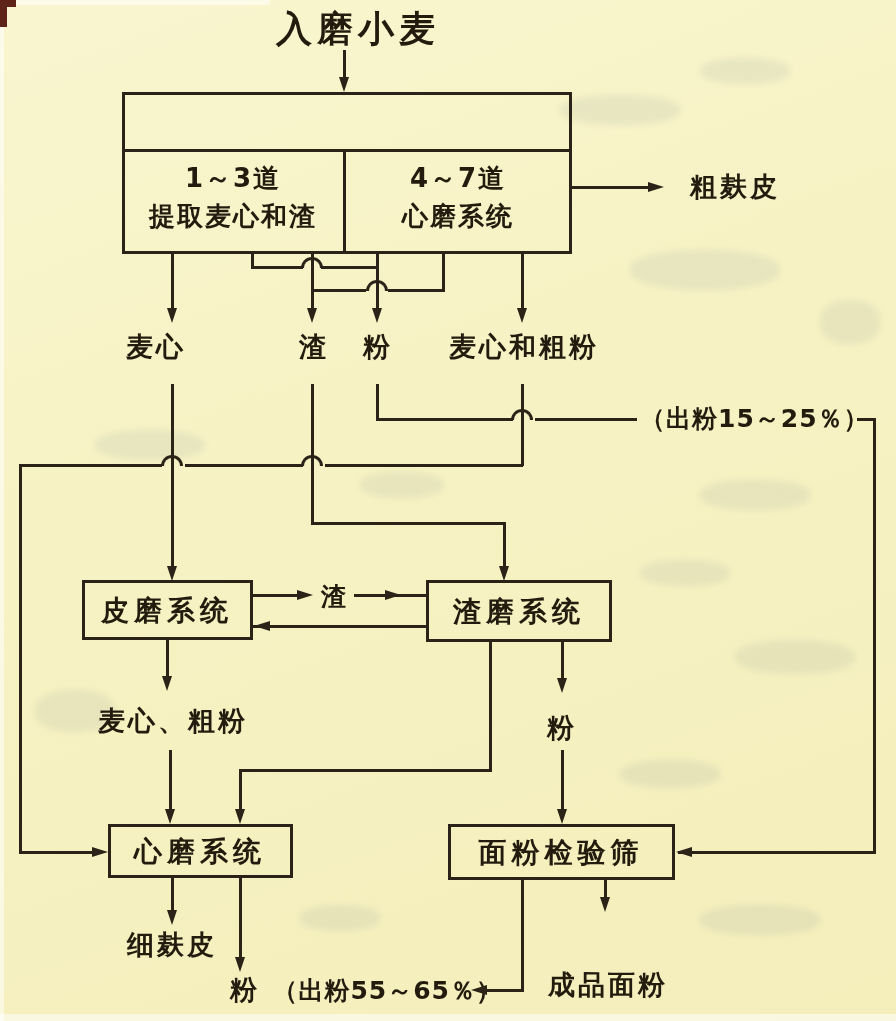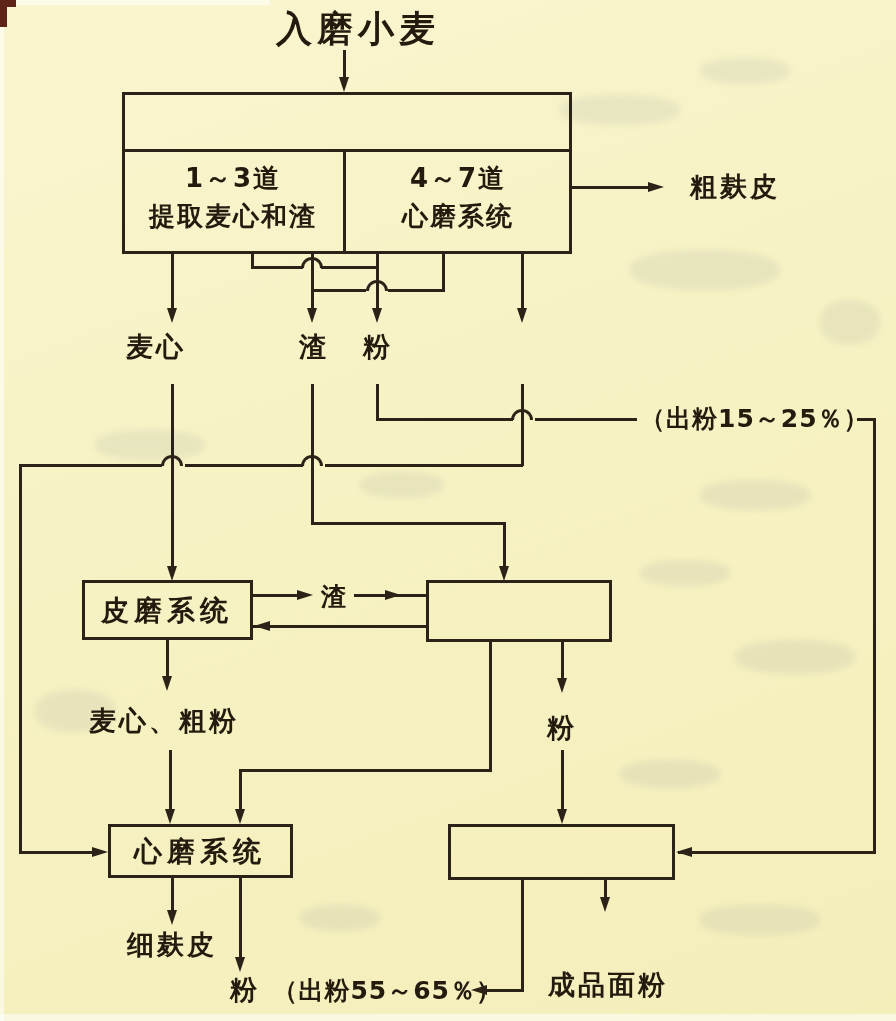--- a/index.html
+++ b/index.html
@@ -101,20 +101,21 @@
   <div class="line" style="left:311px;top:289px;width:55px;height:3px"></div>
   <div class="hop" style="left:366px;top:280px"></div>
   <div class="line" style="left:388px;top:289px;width:56px;height:3px"></div>
 
   <div class="line" style="left:521px;top:254px;width:3px;height:54px"></div>
   <div class="arr-d" style="left:517px;top:308px"></div>
 
   <div class="lbl ctr" style="left:156px;top:331px">麦心</div>
   <div class="lbl ctr" style="left:314px;top:331px">渣</div>
   <div class="lbl ctr" style="left:378px;top:331px">粉</div>
+  <div class="lbl ctr" style="left:524px;top:331px">麦心和粗粉</div>
 
   <div class="line" style="left:171px;top:384px;width:3px;height:182px"></div>
   <div class="arr-d" style="left:167px;top:566px"></div>
 
   <div class="line" style="left:311px;top:384px;width:3px;height:141px"></div>
   <div class="line" style="left:311px;top:522px;width:195px;height:3px"></div>
   <div class="line" style="left:503px;top:522px;width:3px;height:44px"></div>
   <div class="arr-d" style="left:499px;top:566px"></div>
 
   <div class="line" style="left:376px;top:384px;width:3px;height:37px"></div>
@@ -132,50 +133,52 @@
   <div class="hop" style="left:161px;top:455px"></div>
   <div class="line" style="left:19px;top:464px;width:143px;height:3px"></div>
   <div class="line" style="left:19px;top:464px;width:3px;height:390px"></div>
   <div class="line" style="left:19px;top:851px;width:74px;height:3px"></div>
   <div class="arr-r" style="left:92px;top:847px"></div>
 
   <div class="box" style="left:82px;top:580px;width:171px;height:60px"></div>
   <div class="lbl ctr boxlbl" style="left:167px;top:595px">皮磨系统</div>
 
   <div class="box" style="left:426px;top:580px;width:186px;height:62px"></div>
+  <div class="lbl ctr boxlbl" style="left:519px;top:596px">渣磨系统</div>
 
   <div class="line" style="left:253px;top:594px;width:45px;height:3px"></div>
   <div class="arr-r" style="left:297px;top:590px"></div>
   <div class="lbl ctr sm" style="left:334px;top:583px">渣</div>
   <div class="line" style="left:354px;top:594px;width:72px;height:3px"></div>
   <div class="arr-r" style="left:385px;top:590px"></div>
   <div class="line" style="left:253px;top:625px;width:173px;height:3px"></div>
   <div class="arr-l" style="left:254px;top:621px"></div>
 
   <div class="line" style="left:166px;top:640px;width:3px;height:36px"></div>
   <div class="arr-d" style="left:162px;top:676px"></div>
-  <div class="lbl ctr" style="left:164px;top:705px">麦心、粗粉</div>
+  <div class="lbl ctr" style="left:173px;top:705px">麦心、粗粉</div>
   <div class="line" style="left:169px;top:750px;width:3px;height:60px"></div>
   <div class="arr-d" style="left:165px;top:809px"></div>
 
   <div class="line" style="left:489px;top:642px;width:3px;height:130px"></div>
   <div class="line" style="left:239px;top:769px;width:252px;height:3px"></div>
   <div class="line" style="left:239px;top:769px;width:3px;height:41px"></div>
   <div class="arr-d" style="left:235px;top:809px"></div>
 
   <div class="line" style="left:561px;top:642px;width:3px;height:36px"></div>
   <div class="arr-d" style="left:557px;top:678px"></div>
   <div class="lbl ctr" style="left:562px;top:712px">粉</div>
   <div class="line" style="left:561px;top:750px;width:3px;height:60px"></div>
   <div class="arr-d" style="left:557px;top:809px"></div>
 
   <div class="box" style="left:108px;top:824px;width:185px;height:54px"></div>
   <div class="lbl ctr boxlbl" style="left:200px;top:836px">心磨系统</div>
 
   <div class="box" style="left:448px;top:824px;width:227px;height:56px"></div>
+  <div class="lbl ctr boxlbl" style="left:561px;top:837px">面粉检验筛</div>
   <div class="line" style="left:678px;top:851px;width:197px;height:3px"></div>
   <div class="arr-l" style="left:676px;top:847px"></div>
 
   <div class="line" style="left:171px;top:878px;width:3px;height:33px"></div>
   <div class="arr-d" style="left:167px;top:910px"></div>
   <div class="lbl ctr" style="left:172px;top:929px">细麸皮</div>
 
   <div class="line" style="left:239px;top:878px;width:3px;height:80px"></div>
   <div class="arr-d" style="left:235px;top:957px"></div>
   <div class="lbl" style="left:230px;top:974px"><span>粉</span> <span class="sm">（出粉55～65％）</span></div>

